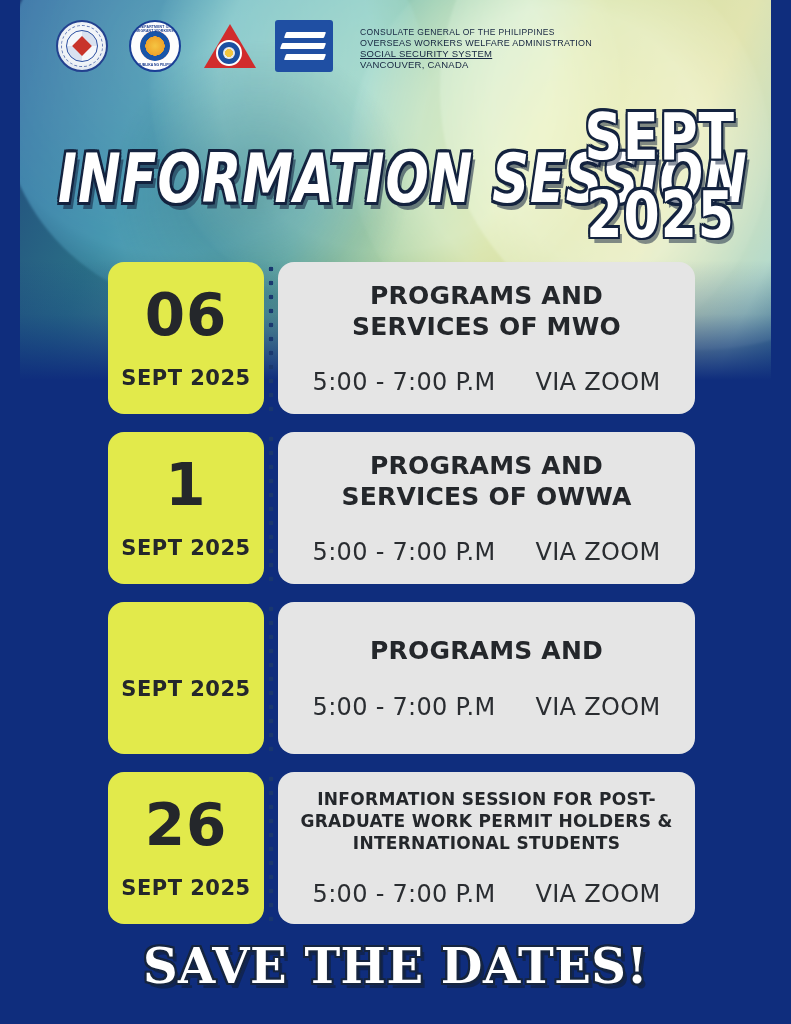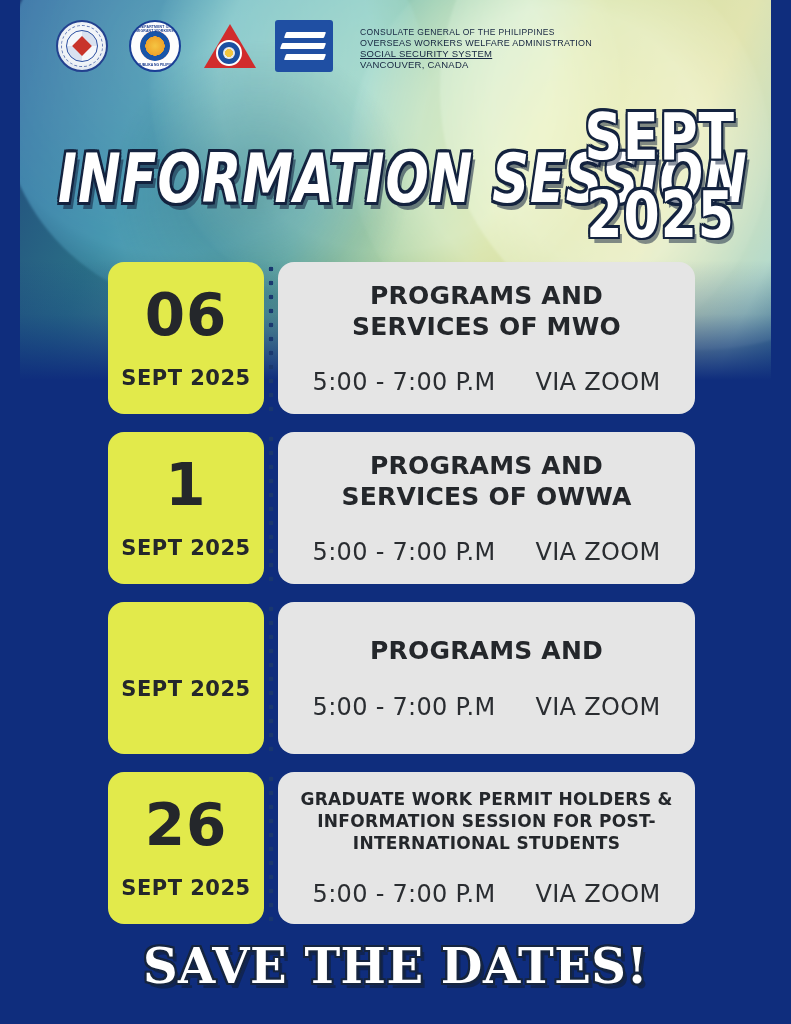--- a/index.html
+++ b/index.html
@@ -502,22 +502,22 @@
   </div>
 
   <div class="session-row">
     <div class="date-card">
       <div class="date-day">26</div>
       <div class="date-month">SEPT 2025</div>
     </div>
     <div class="dots"></div>
     <div class="info-card">
       <div class="info-heading small">
+        <div>INFORMATION SESSION FOR POST-</div>
         <div>GRADUATE WORK PERMIT HOLDERS &amp;</div>
-        <div>INFORMATION SESSION FOR POST-</div>
         <div>INTERNATIONAL STUDENTS</div>
       </div>
       <div class="info-meta">
         <span>5:00 - 7:00 P.M</span>
         <span>VIA ZOOM</span>
       </div>
     </div>
   </div>
 
 </div>

